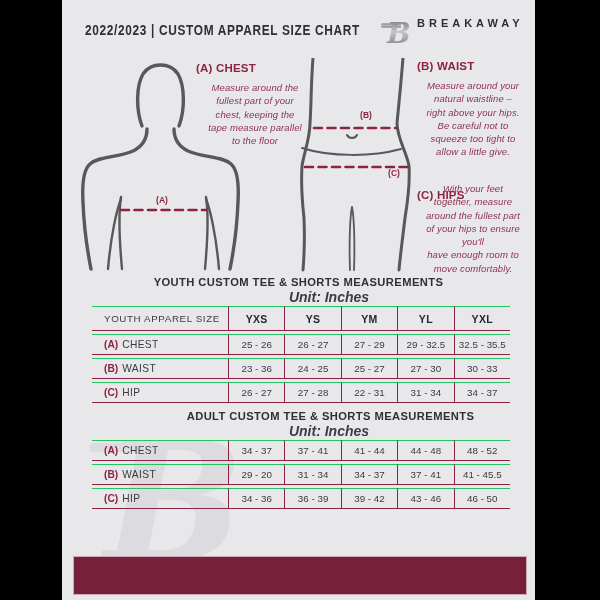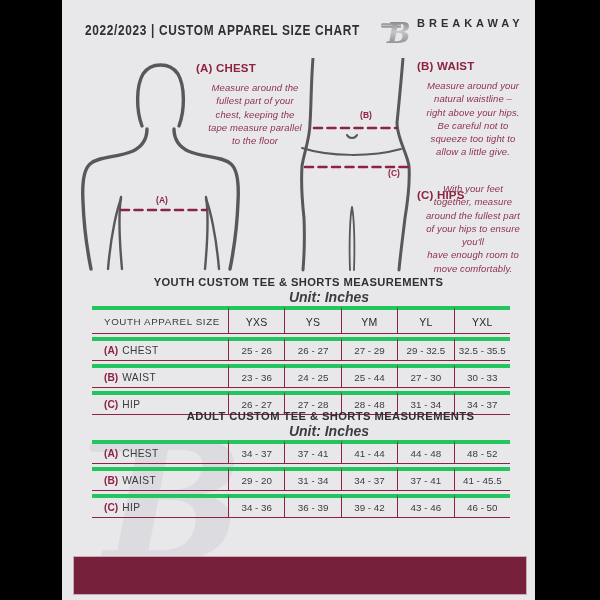--- a/index.html
+++ b/index.html
@@ -50,30 +50,30 @@
     left:0;width:534px;text-align:center;
     font-size:14px;font-style:italic;font-weight:600;color:#3c3d41;
   }
 
   
   .size-table{
     border-collapse:separate;border-spacing:0 3px;table-layout:fixed;
     width:418px;
   }
   .size-table td{
-    border-top:4px solid #22c55e;border-bottom:1px solid #8e2242;
+    border-top:1px solid #22c55e;border-bottom:1px solid #8e2242;
     padding:0;vertical-align:middle;
     font-size:9.8px;color:#3a3b3e;text-align:center;overflow:hidden;
   }
   .size-table td + td{border-left:1.4px solid #8e2242;}
   .size-table tr td{height:19px;}
   .size-table tr.head td{height:23px;}
   .size-table td.lab{text-align:left;padding-left:12px;}
   .size-table tr.head td.lab{font-size:9.8px;letter-spacing:0.6px;color:#3a3b3e;}
-  .size-table tr.head td.sz{font-size:10.5px;font-weight:normal;color:#27282b;letter-spacing:0.3px;}
+  .size-table tr.head td.sz{font-size:10.5px;font-weight:bold;color:#27282b;letter-spacing:0.3px;}
   .size-table .pre{font-weight:bold;color:#8e2242;margin-right:4px;font-size:10.2px;}
   .size-table .rowlab{font-size:10.2px;color:#393a3d;letter-spacing:0.4px;}
   .col-label{width:136px;}
   .col-val{width:56.4px;}
 
   
   .footer-bar{
     left:11px;top:556px;width:452px;height:37px;
     background:#77203c;border:1px solid #c9abb4;
   }
@@ -206,29 +206,29 @@
           <td>25 - 26</td>
           <td>26 - 27</td>
           <td>27 - 29</td>
           <td>29 - 32.5</td>
           <td>32.5 - 35.5</td>
         </tr>
         <tr>
           <td class="lab"><span class="pre">(B)</span><span class="rowlab">WAIST</span></td>
           <td>23 - 36</td>
           <td>24 - 25</td>
-          <td>25 - 44</td>
+          <td>25 - 27</td>
           <td>27 - 30</td>
           <td>30 - 33</td>
         </tr>
         <tr>
           <td class="lab"><span class="pre">(C)</span><span class="rowlab">HIP</span></td>
           <td>26 - 27</td>
           <td>27 - 28</td>
-          <td>28 - 48</td>
+          <td>22 - 31</td>
           <td>31 - 34</td>
           <td>34 - 37</td>
         </tr>
       </tbody>
     </table>
   </div>
 
   <div class="abs sec-title" style="top:410px;margin-left:32px;">ADULT CUSTOM TEE &amp; SHORTS MEASUREMENTS</div>
   <div class="abs sec-unit" style="top:423px;">Unit: Inches</div>
 

